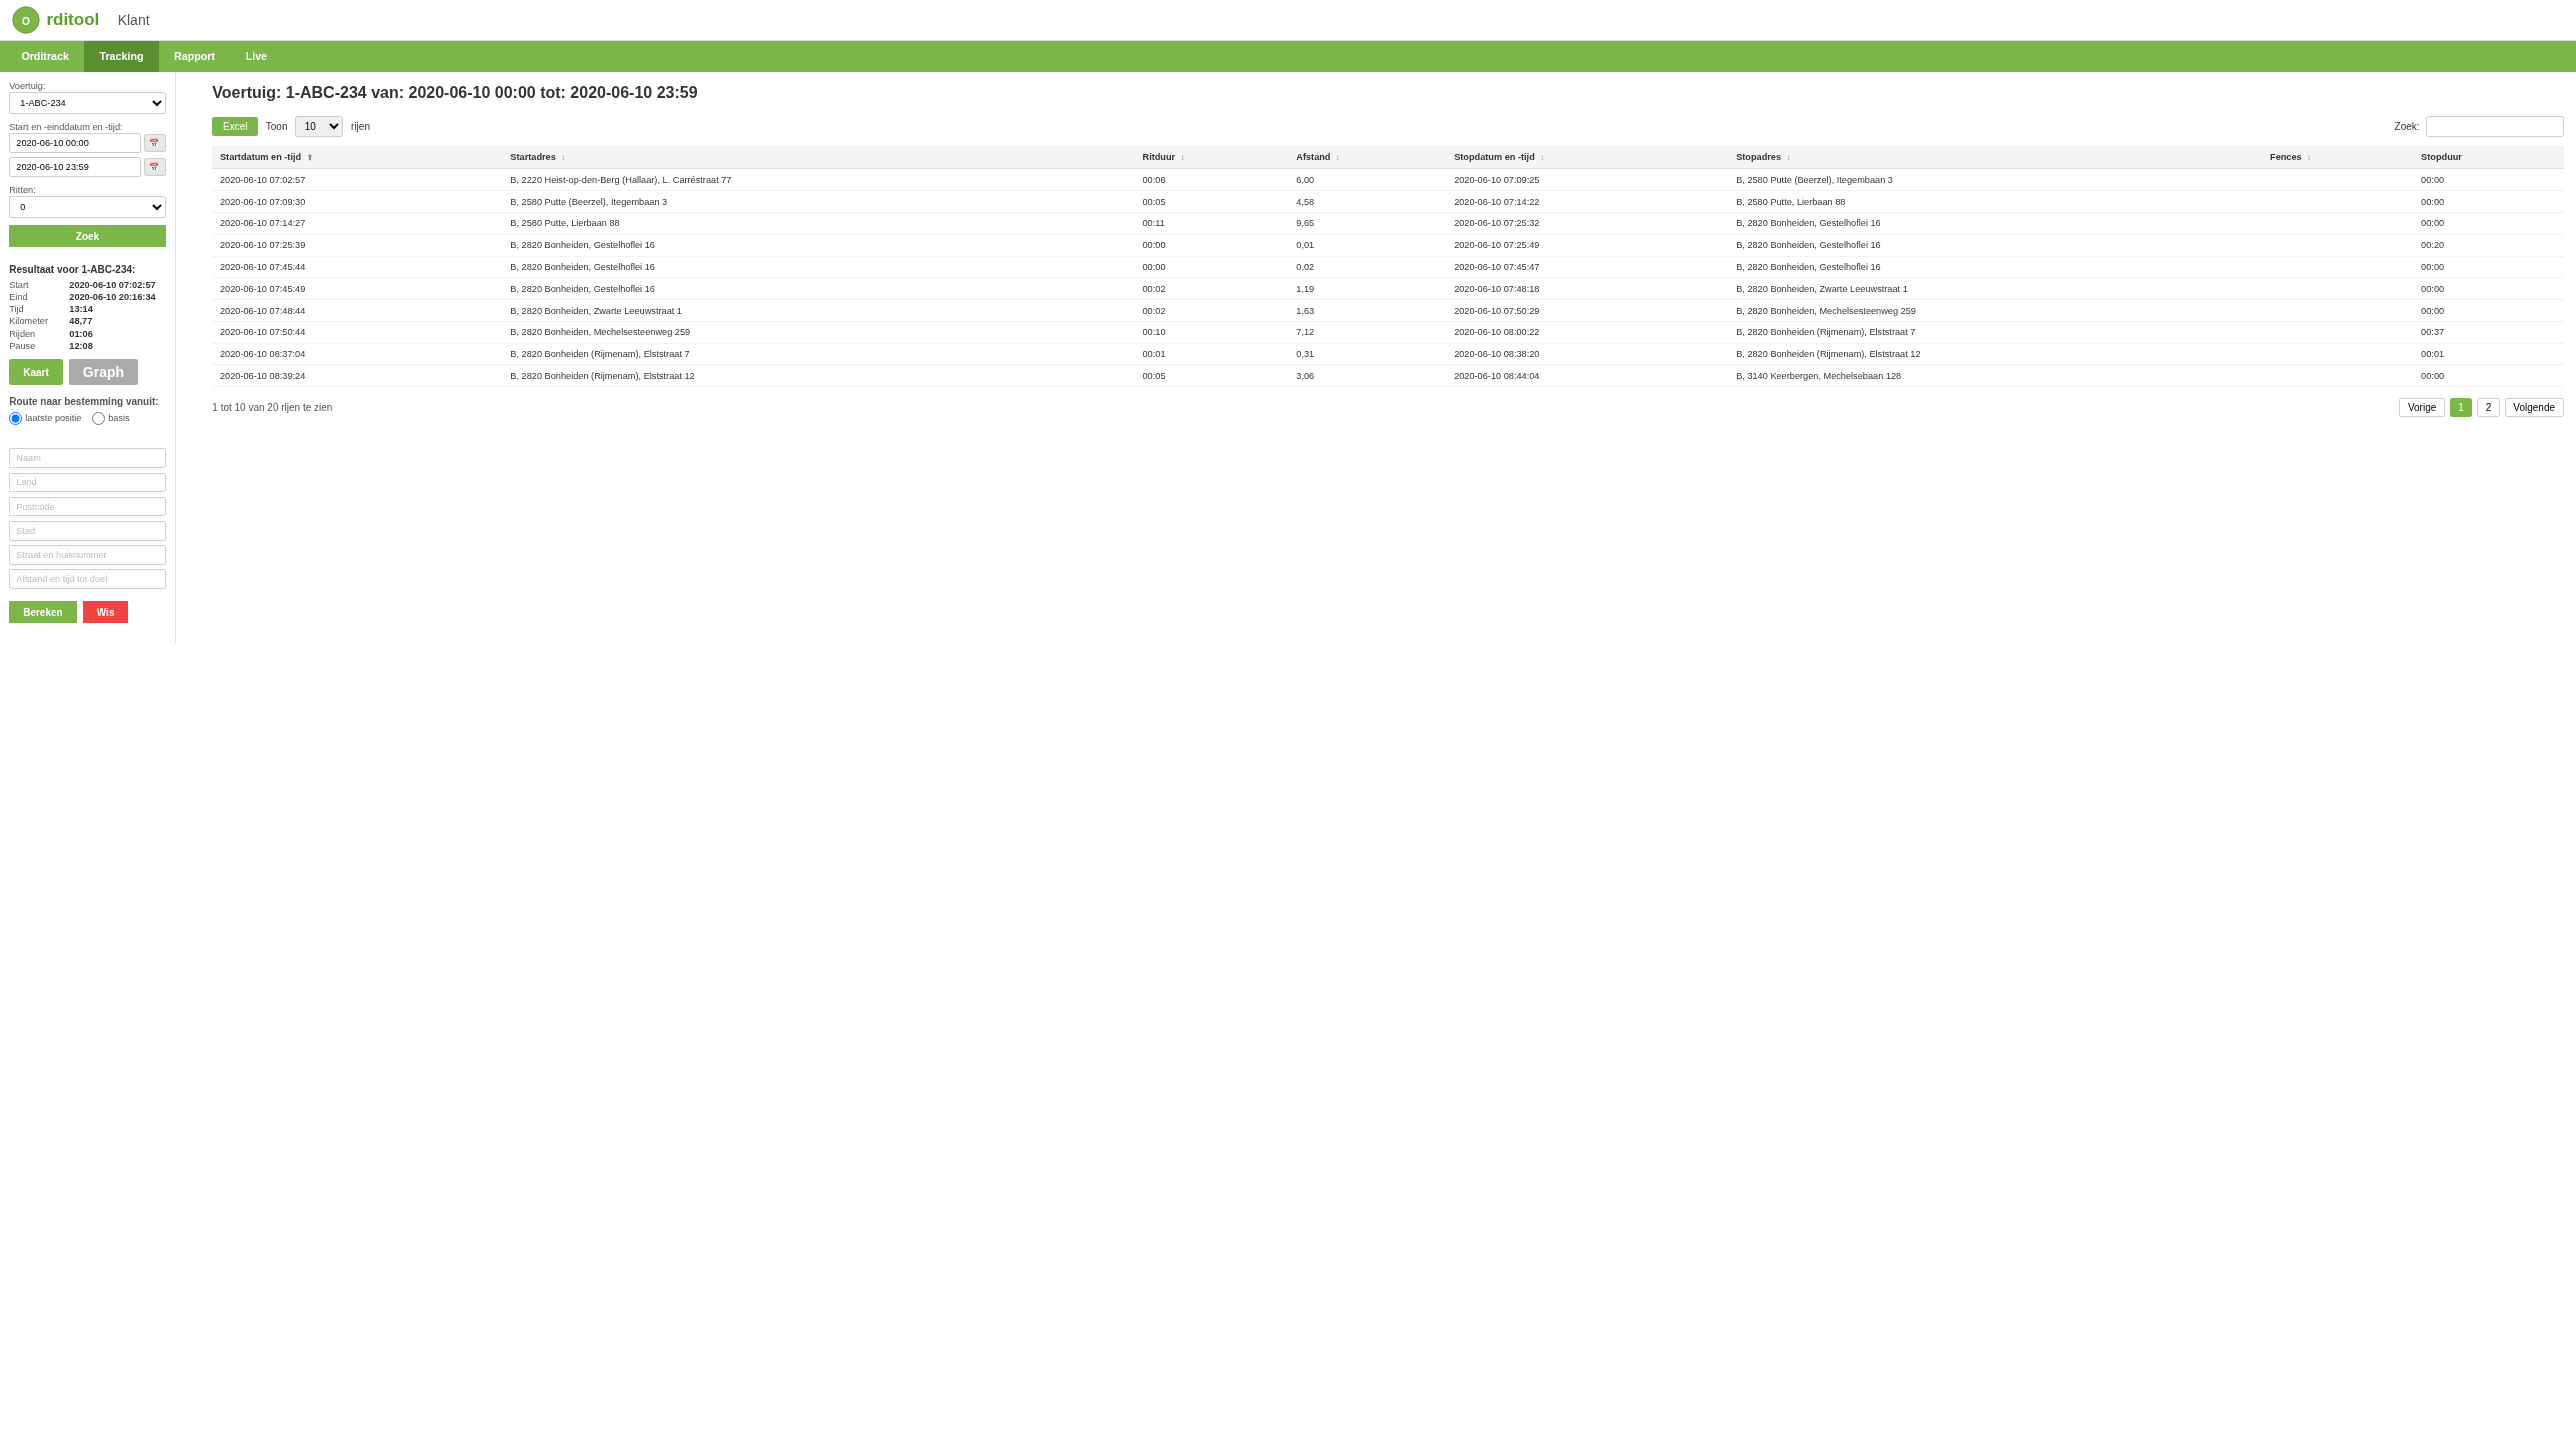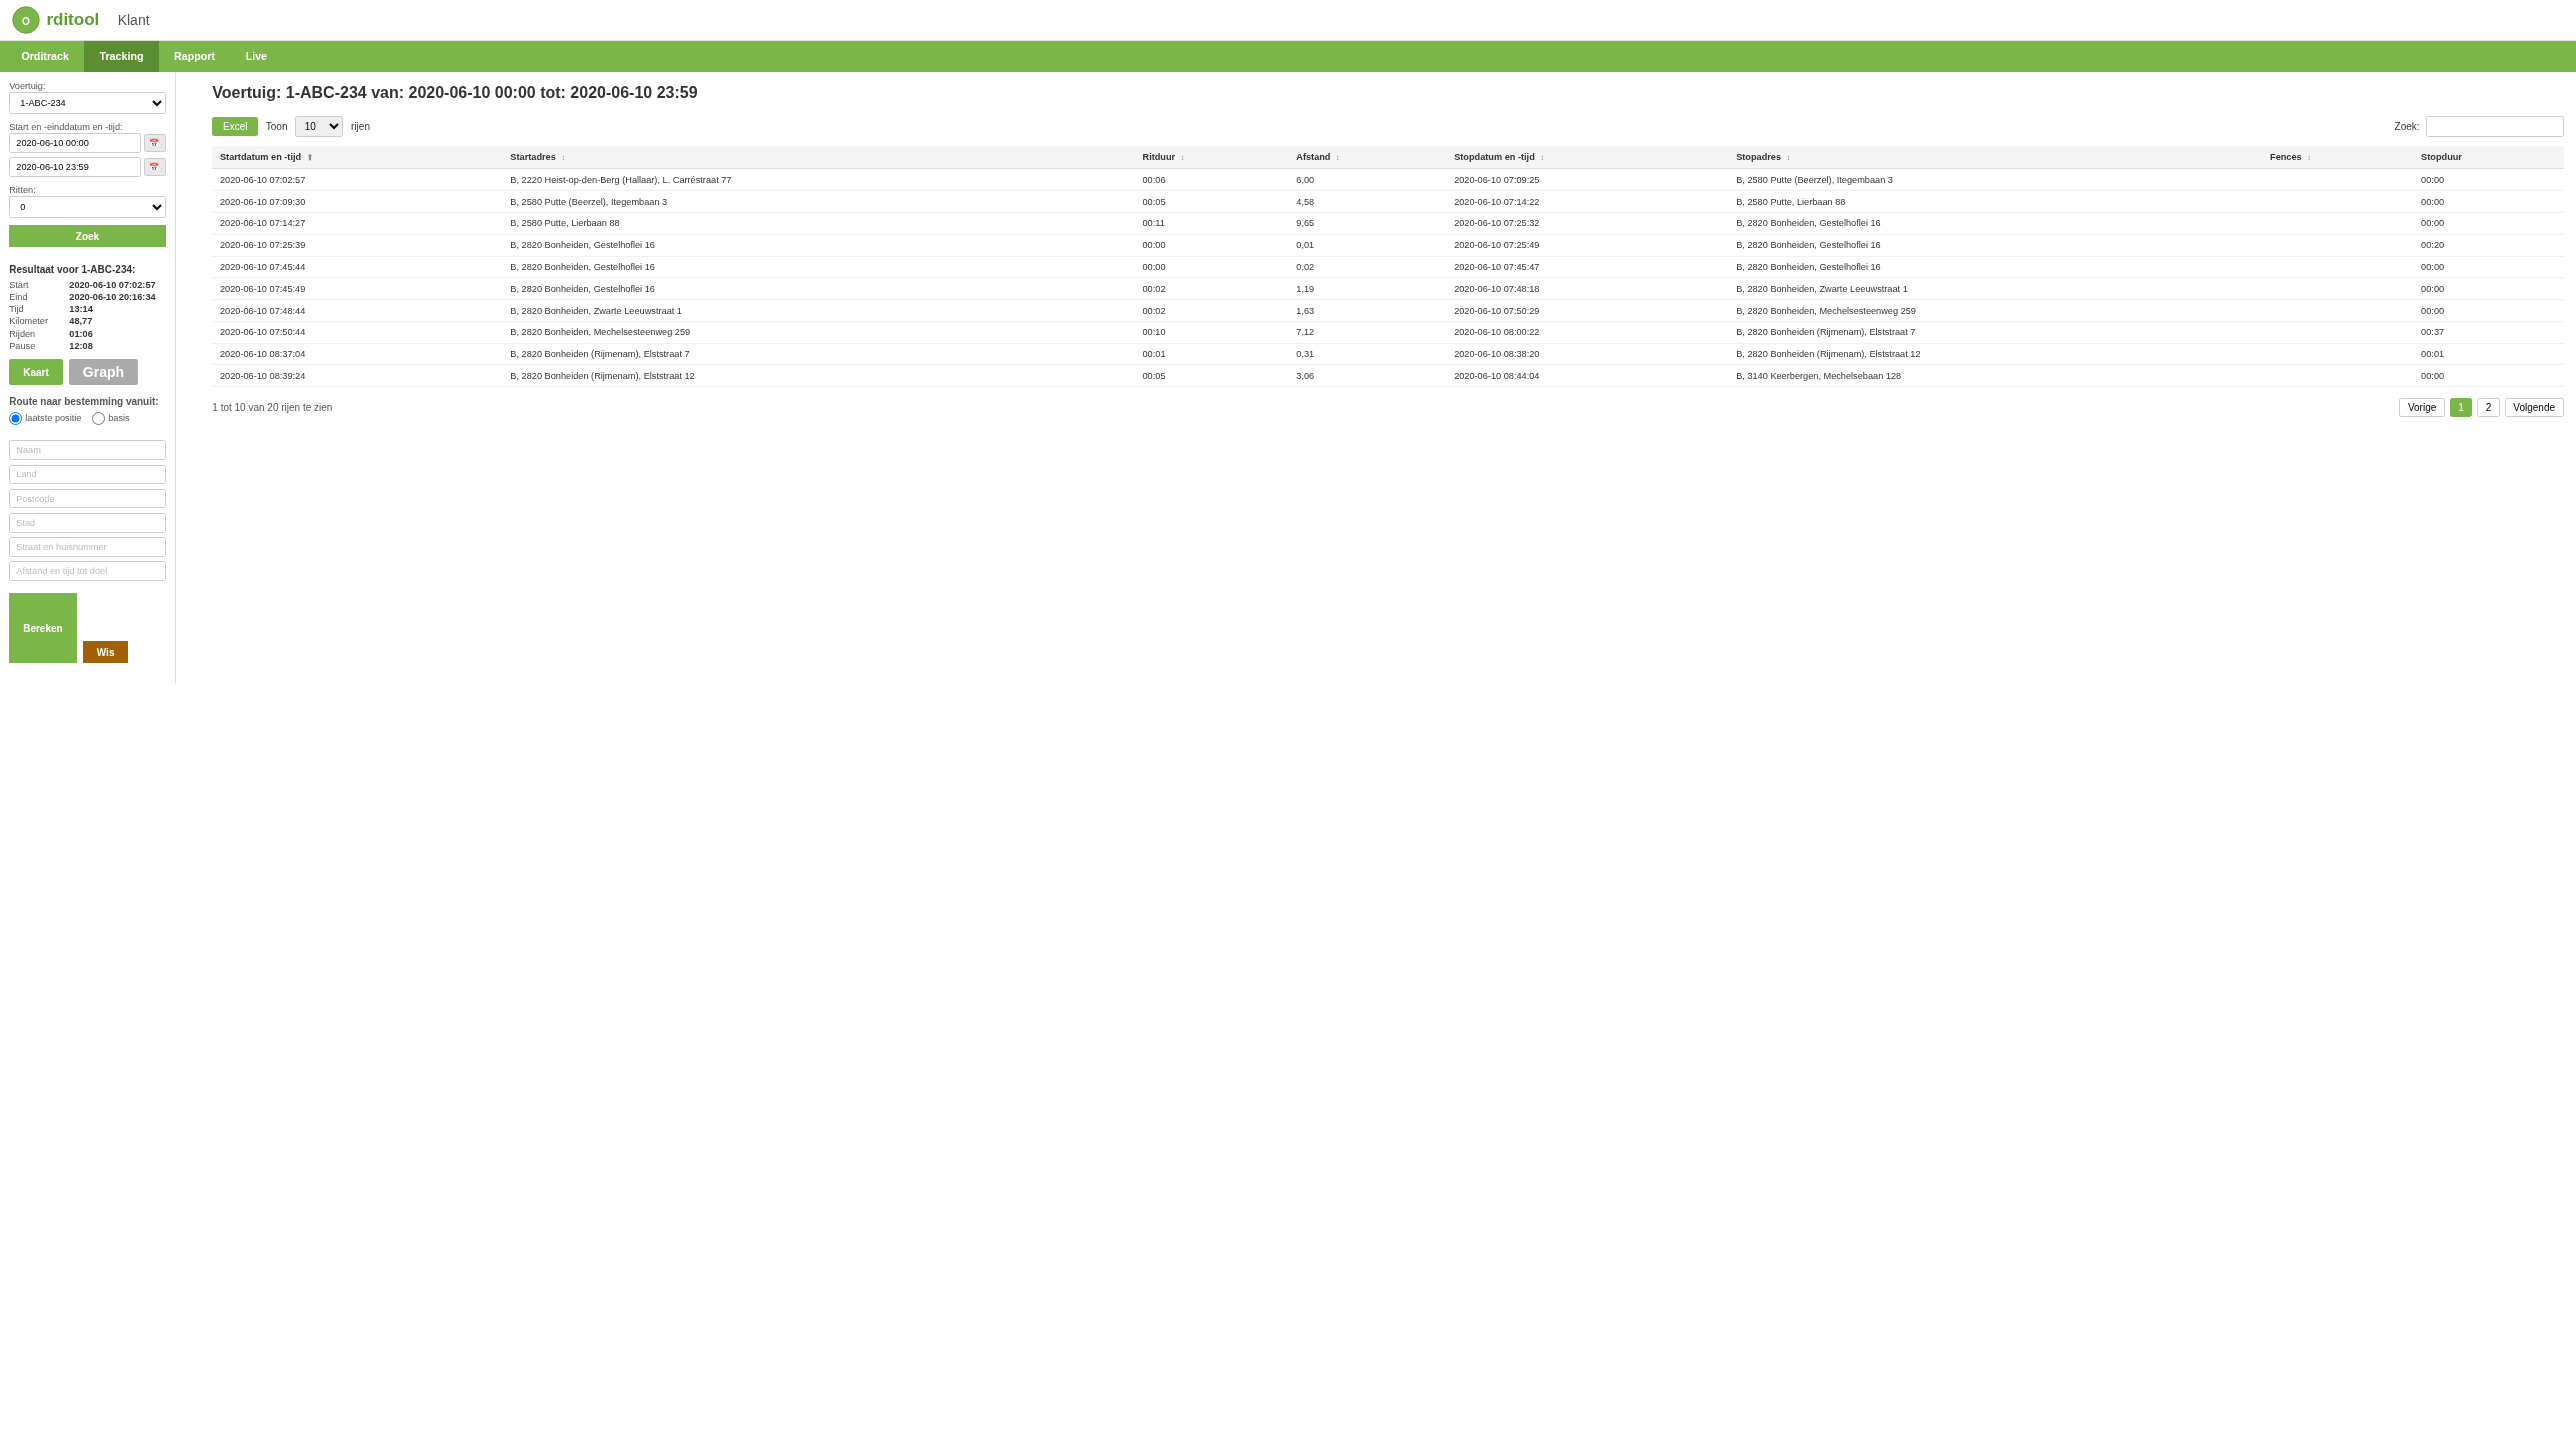--- a/index.html
+++ b/index.html
@@ -33,21 +33,21 @@
     .btn-green { background: #7ab648; color: #fff; border: none; border-radius: 0; padding: 5.4px 14px; cursor: pointer; font-size: 10px; font-weight: bold; }
     .result-section { margin-top: 7.7px; }
     .result-title { font-weight: bold; font-size: 10px; margin-bottom: 4.6px; }
     .result-row { display: flex; gap: 6.1px; margin-bottom: 2.3px; font-size: 9.2px; }
     .result-key { color: #555; min-width: 54px; }
     .result-val { color: #333; font-weight: bold; }
     .btn-row { display: flex; gap: 6.1px; margin-top: 7.7px; margin-bottom: 10.7px; }
     .btn-kaart { background: #7ab648; color: #fff; border: none; border-radius: 2.3px; padding: 5.4px 14px; cursor: pointer; font-size: 10px; font-weight: bold; }
     .btn-graph { background: #aaa; color: #fff; border: none; border-radius: 2.3px; padding: 5.4px 14px; cursor: pointer; font-size: 14px; font-weight: bold; }
     .route-section label { font-weight: bold; font-size: 10px; display: block; margin-bottom: 4.6px; }
-    .radio-row { display: flex; align-items: center; gap: 10.7px; margin-bottom: 11px; }
+    .radio-row { display: flex; align-items: center; gap: 10.7px; margin-bottom: 19px; }
     .radio-row label { font-weight: normal; font-size: 9.2px; display: flex; align-items: center; gap: 3.1px; }
     .route-input { width: 100%; padding: 3.8px 6.1px; border: 0.8px solid #ccc; border-radius: 2.3px; font-size: 9.2px; margin-bottom: 4.6px; color: #999; }
     .route-input::placeholder { color: #bbb; }
 
     
     .content { flex: 1; padding: 12.3px; overflow-x: auto; }
     .content-title { font-size: 16px; font-weight: bold; margin-bottom: 14px; color: #333; }
 
     
     .toolbar { display: flex; align-items: center; gap: 7.7px; margin-bottom: 9.2px; }
@@ -170,21 +170,21 @@
         </label>
       </div>
       <input type="text" class="route-input" placeholder="Naam" style="">
       <input type="text" class="route-input" placeholder="Land" style="">
       <input type="text" class="route-input" placeholder="Postcode" style="">
       <input type="text" class="route-input" placeholder="Stad" style="">
       <input type="text" class="route-input" placeholder="Straat en huisnummer" style="">
       <input type="text" class="route-input" placeholder="Afstand en tijd tot doel" style="">
       <div class="btn-row">
         <button class="btn-green">Bereken</button>
-        <button class="btn-green" style="background:#a16207;margin-top:48px;">Wis</button>
+        <button class="btn-green" style="background:#ef4444;">Wis</button>
       </div>
     </div>
 
   </div>
 
   <div class="content">
 
     <div class="content-title">Voertuig: 1-ABC-234 van: 2020-06-10 00:00 tot: 2020-06-10 23:59</div>
 
     <div class="toolbar">

